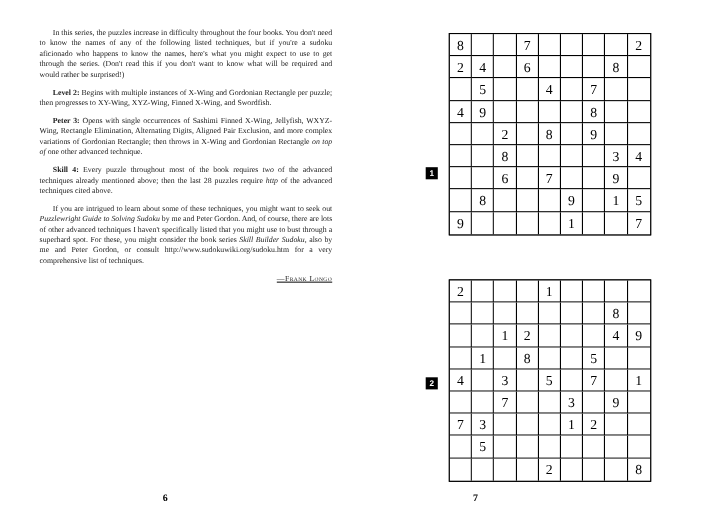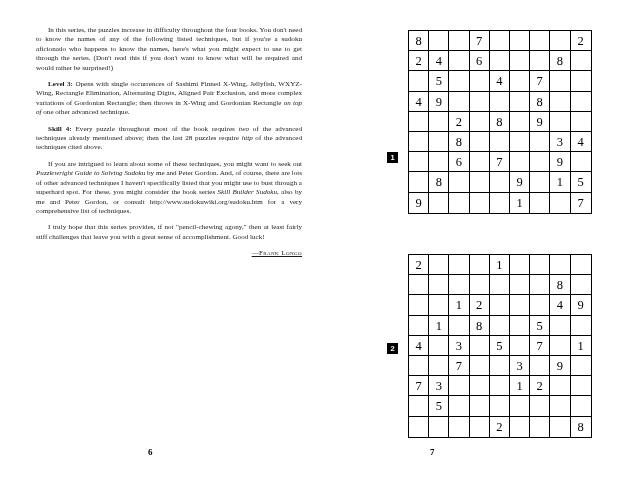--- a/index.html
+++ b/index.html
@@ -110,36 +110,39 @@
 </style>
 </head>
 <body>
 
 <div class="page">
 
   <div class="left-col">
     <p>In this series, the puzzles increase in difficulty throughout the four books. You don't need to know the names of any of the following listed techniques, but if you're a sudoku aficionado who happens to know the names, here's what you might expect to use to get through the series. (Don't read this if you don't want to know what will be required and would rather be surprised!)</p>
 
 
-
     <p>
-      <span class="lvl">Level 3:</span>
+      <span class="lvl">Level 2:</span>
+      Begins with multiple instances of X-Wing and Gordonian Rectangle per puzzle; then progresses to XY-Wing, XYZ-Wing, Finned X-Wing, and Swordfish.
+    </p>
+
+    <p>
+      <span class="lvl">Peter 3:</span>
       Opens with single occurrences of Sashimi Finned X-Wing, Jellyfish, WXYZ-Wing, Rectangle Elimination, Alternating Digits, Aligned Pair Exclusion, and more complex variations of Gordonian Rectangle; then throws in X-Wing and Gordonian Rectangle <span class="ital">on top of</span> one other advanced technique.
     </p>
 
     <p>
       <span class="lvl">Skill 4:</span>
       Every puzzle throughout most of the book requires <span class="ital">two</span> of the advanced techniques already mentioned above; then the last 28 puzzles require <span class="ital">http</span> of the advanced techniques cited above.
     </p>
 
     <p>
       If you are intrigued to learn about some of these techniques, you might want to seek out <span class="ital">Puzzlewright Guide to Solving Sudoku</span> by me and Peter Gordon. And, of course, there are lots of other advanced techniques I haven't specifically listed that you might use to bust through a superhard spot. For these, you might consider the book series <span class="ital">Skill Builder Sudoku</span>, also by me and Peter Gordon, or consult http://www.sudokuwiki.org/sudoku.htm for a very comprehensive list of techniques.
     </p>
 
-    <p>I truly hope that this series provides, if not "pencil-chewing agony," then at least fairly stiff challenges that leave you with a great sense of accomplishment. Good luck!</p>
 
     <p class="sig">—Frank Longo</p>
   </div>
 
   <div class="folio folio-left">6</div>
 
   <div class="marker marker-1">1</div>
   <div class="marker marker-2">2</div>
 
   <div class="grid grid-1">

